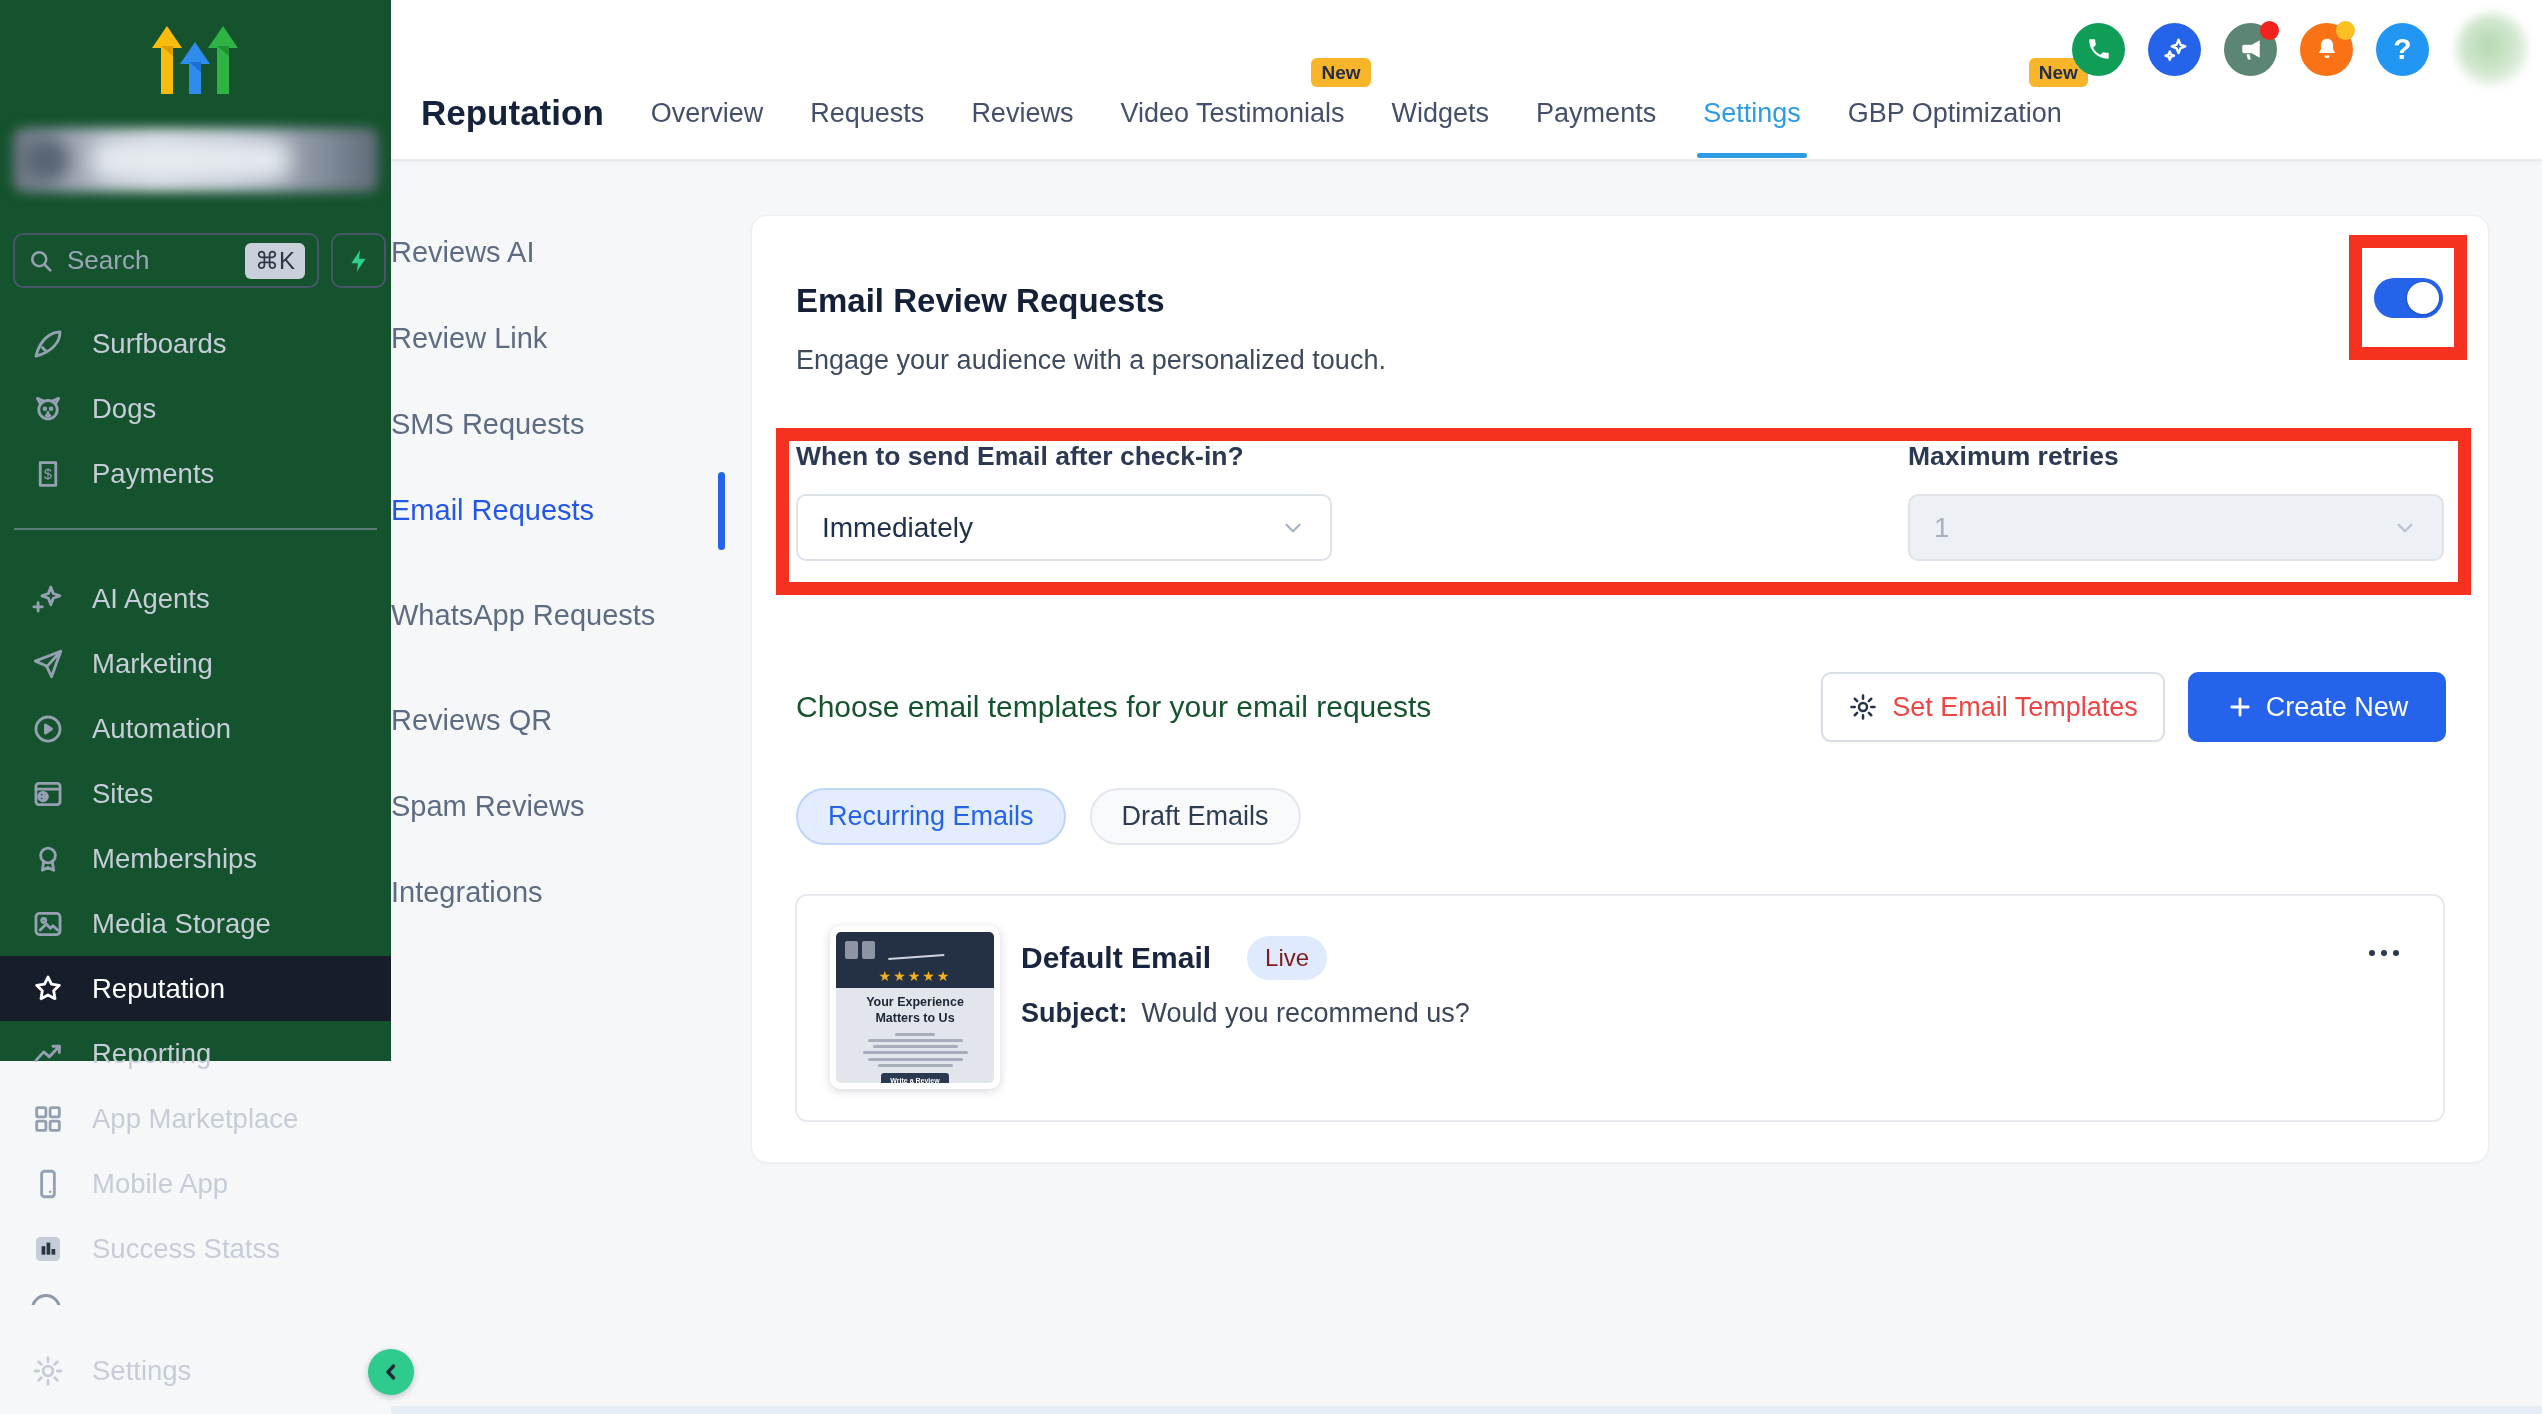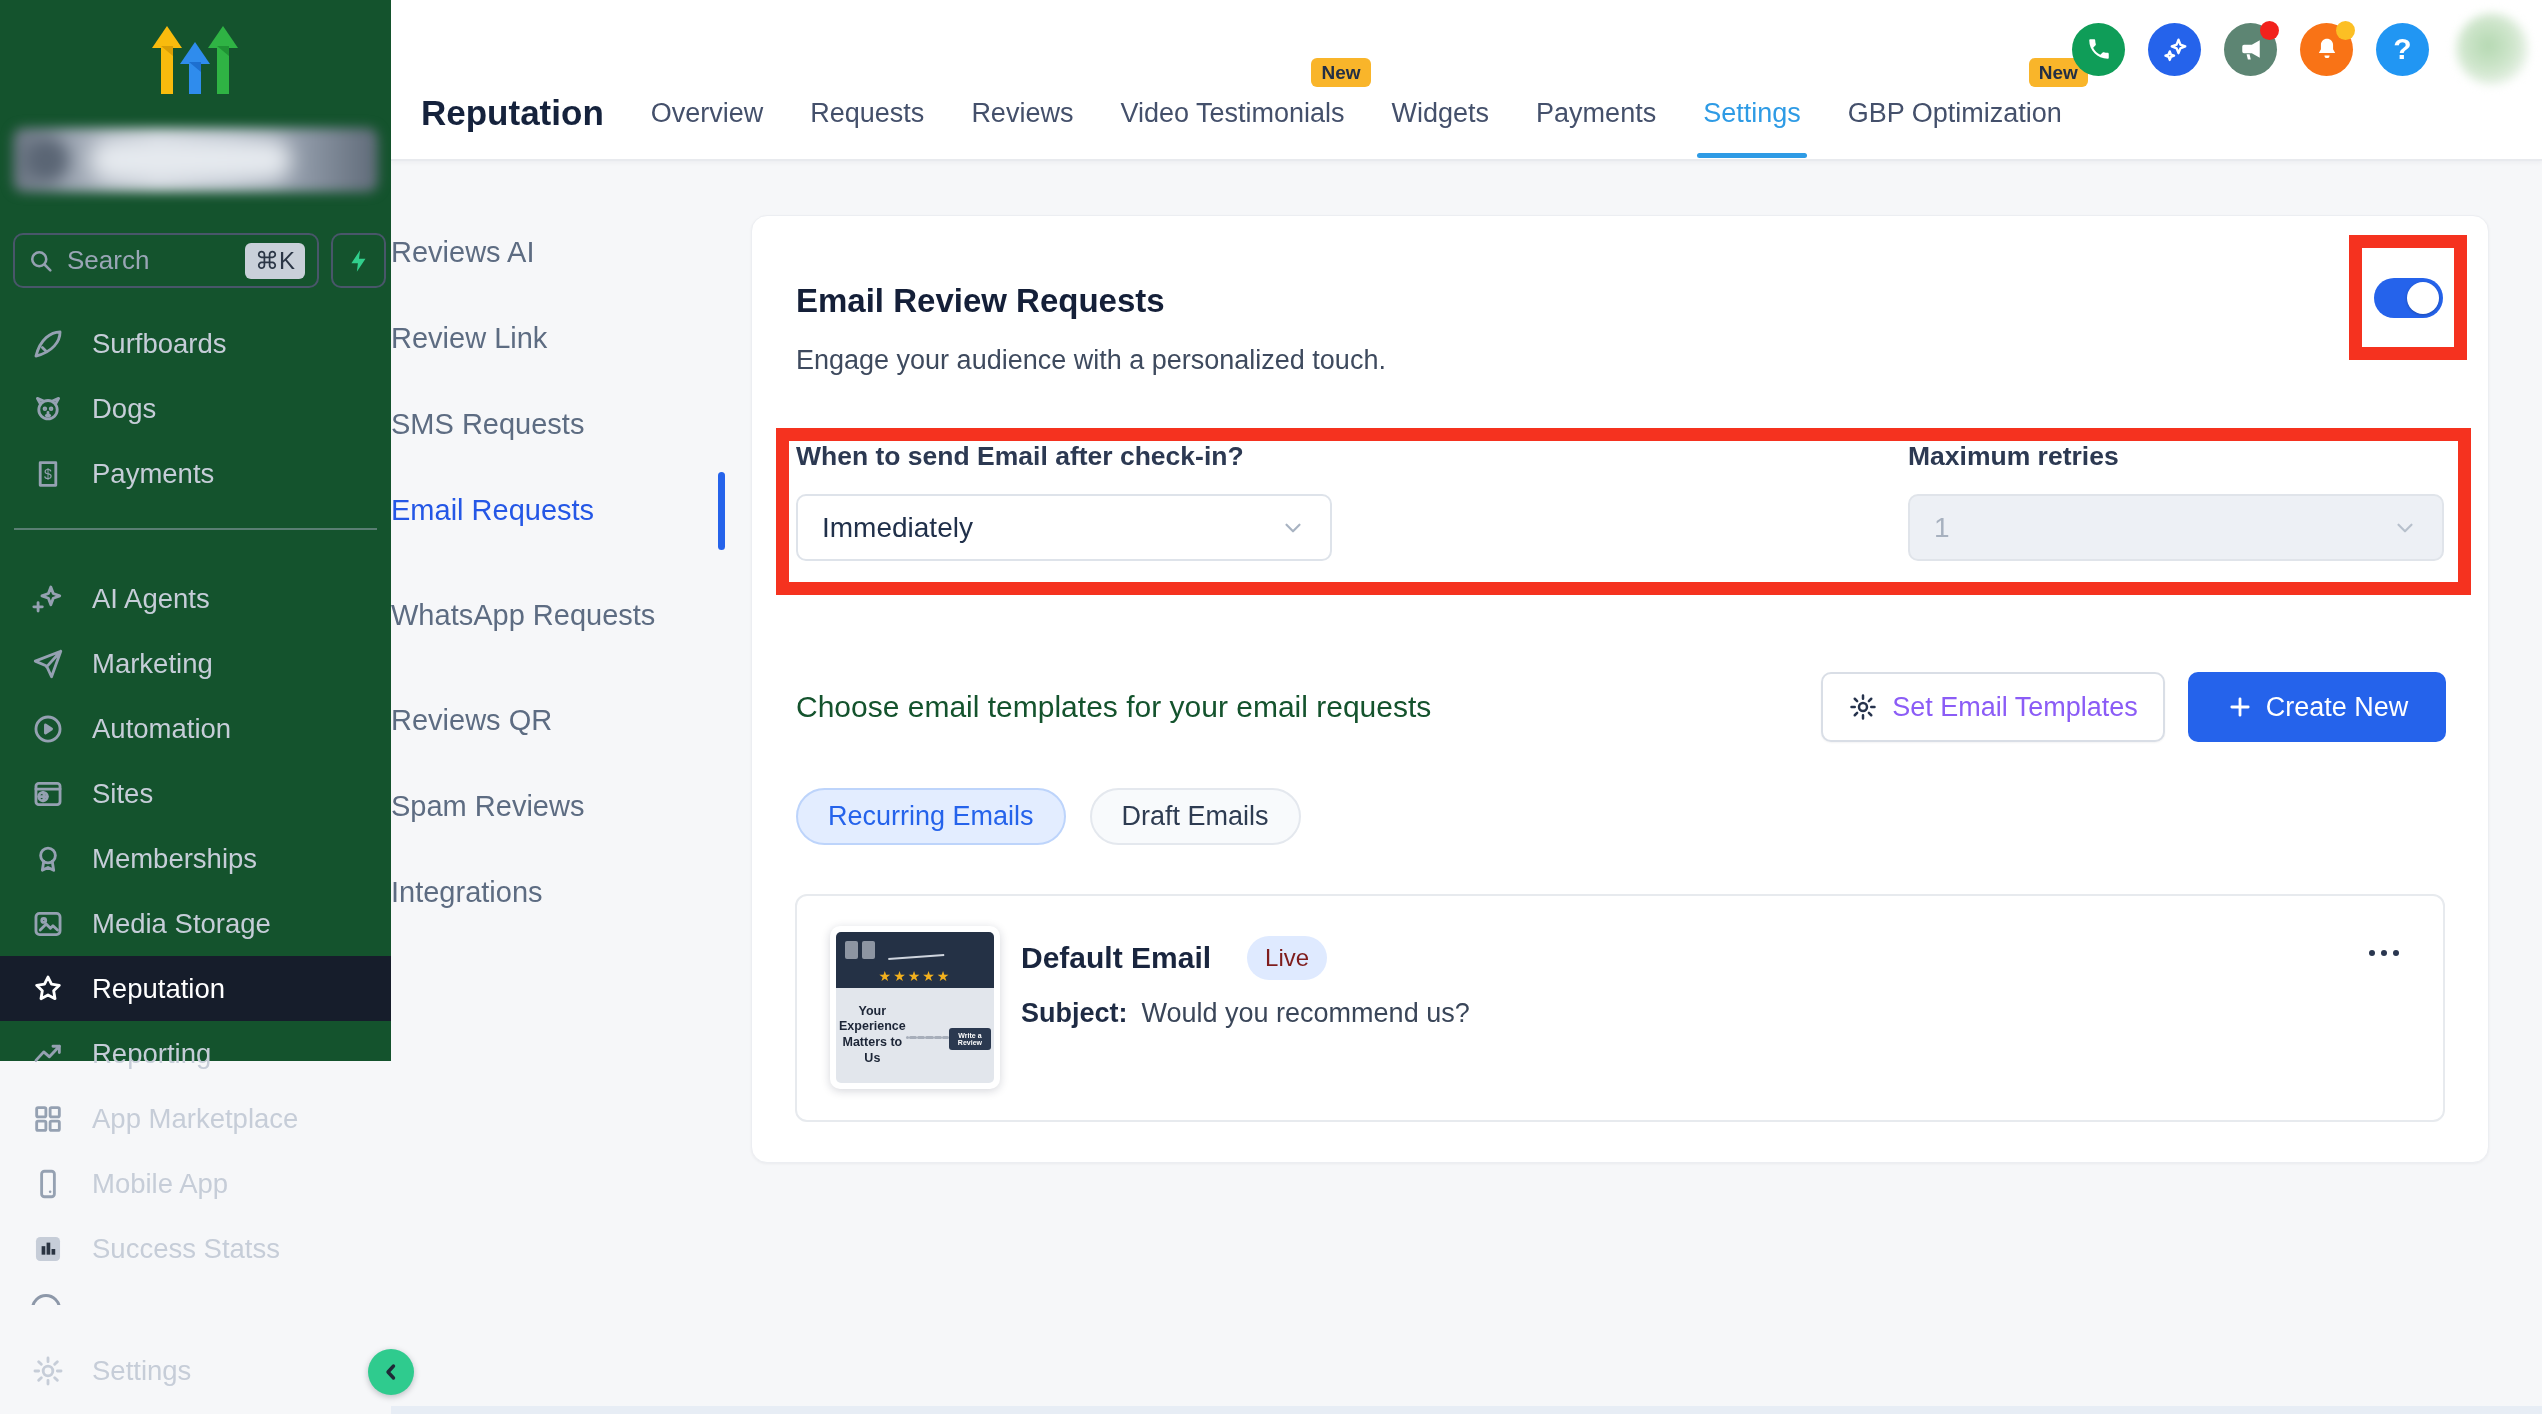--- a/index.html
+++ b/index.html
@@ -71,38 +71,38 @@
     pointer-events:none;box-sizing:border-box;z-index:3;}
   .field{position:absolute;top:225px;width:536px;}
   .field.f1{left:44px}.field.f2{left:600px}.field.f3{left:1156px}
   .field-label{font-size:26.5px;font-weight:600;color:#2c3952;margin-bottom:22px;}
   .select{height:67px;border:2px solid #dee3ea;border-radius:10px;background:#fff;display:flex;align-items:center;
     justify-content:space-between;padding:0 24px;font-size:28px;color:#20304a;cursor:pointer;box-sizing:border-box;}
   .select.disabled{background:#edf0f5;color:#a7b1bf;border-color:#e0e4ea;cursor:default;}
   .templates-row{position:absolute;left:44px;right:42px;top:455px;height:72px;display:flex;align-items:center;}
   .templates-heading{font-size:30px;font-weight:400;color:#14532d;flex:1;}
   .btn-set{width:344px;height:70px;border:2px solid #d9dee6;border-radius:10px;background:#fff;display:flex;align-items:center;
-    justify-content:center;gap:14px;font-size:27px;font-weight:500;color:#8b5cf6;margin-right:23px;cursor:pointer;
+    justify-content:center;gap:14px;font-size:27px;font-weight:500;color:#ef4444;margin-right:23px;cursor:pointer;
     box-shadow:0 1px 2px rgba(18,28,45,.05);box-sizing:border-box;}
   .btn-create{width:258px;height:70px;background:#2563eb;border-radius:10px;color:#fff;display:flex;align-items:center;
     justify-content:center;gap:12px;font-size:27px;font-weight:500;cursor:pointer;}
   .filters{position:absolute;left:44px;top:572px;display:flex;gap:24px;}
   .pill{height:57px;border-radius:29px;display:flex;align-items:center;padding:0 30px;font-size:27px;cursor:pointer;box-sizing:border-box;}
   .pill.active{background:#e3edff;border:2px solid #bdd4fb;color:#2563eb;}
   .pill.inactive{background:#f8fafc;border:2px solid #e4e8ee;color:#2e3c52;}
   .template-card{position:absolute;left:43px;top:678px;width:1650px;height:228px;border:2px solid #e7eaee;border-radius:12px;box-sizing:border-box;}
   .thumb{position:absolute;left:33px;top:30px;width:170px;height:163px;background:#fff;border-radius:10px;
     box-shadow:0 2px 10px rgba(20,30,55,.18);padding:6px;box-sizing:border-box;}
   .t-inner{height:100%;border-radius:5px;overflow:hidden;display:flex;flex-direction:column;background:#e2e6ec;}
   .t-head{height:56px;background:#243145;position:relative;flex-shrink:0;}
   .q{position:absolute;top:9px;width:13px;height:18px;background:#8d95a2;border-radius:2px;}
   .q1{left:9px}.q2{left:26px}
   .t-script{position:absolute;top:16px;left:52px;width:56px;height:8px;border-bottom:2px solid #cfd5de;transform:rotate(-4deg);}
   .t-stars{position:absolute;bottom:4px;left:0;right:0;text-align:center;color:#f2b01e;font-size:14px;letter-spacing:2px;}
-  .t-body{flex:1;padding:7px 3px 3px;text-align:center;display:flex;align-items:center;}
+  .t-body{flex:1;padding:7px 17px 3px;text-align:center;display:flex;flex-direction:column;align-items:center;}
   .t-heading{font-size:12.5px;font-weight:700;color:#1c2536;line-height:1.25;margin-bottom:5px;width:122px;}
   .t-line{height:3px;background:#a7aeba;border-radius:2px;margin:1.6px auto;}
   .w40{width:40px}.w95{width:95px}.w85{width:85px}.w105{width:105px}.w75{width:75px}
   .t-btn{margin:5px auto 3px;background:#2b3950;color:#fff;font-size:7px;font-weight:700;padding:4px 9px;border-radius:3px;}
   .tpl-name-row{position:absolute;left:224px;top:40px;display:flex;align-items:center;gap:36px;}
   .tpl-name{font-size:30px;font-weight:600;color:#19253e;}
   .live-badge{background:#dfeaff;color:#7f1d1d;font-size:24px;padding:8px 18px;border-radius:999px;}
   .tpl-subject{position:absolute;left:224px;top:102px;font-size:27px;color:#3a4659;display:flex;gap:14px;}
   .subject-label{font-weight:600;color:#1e2b44;}
   .dots{position:absolute;right:44px;top:54px;display:flex;gap:6px;cursor:pointer;}

